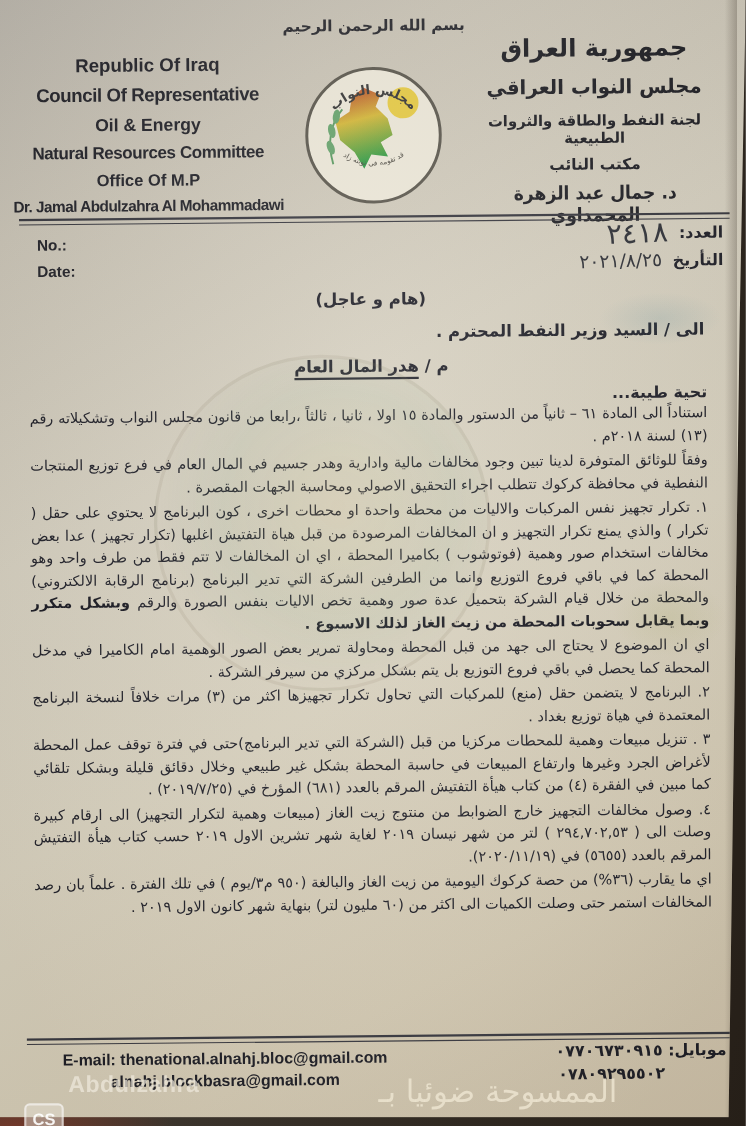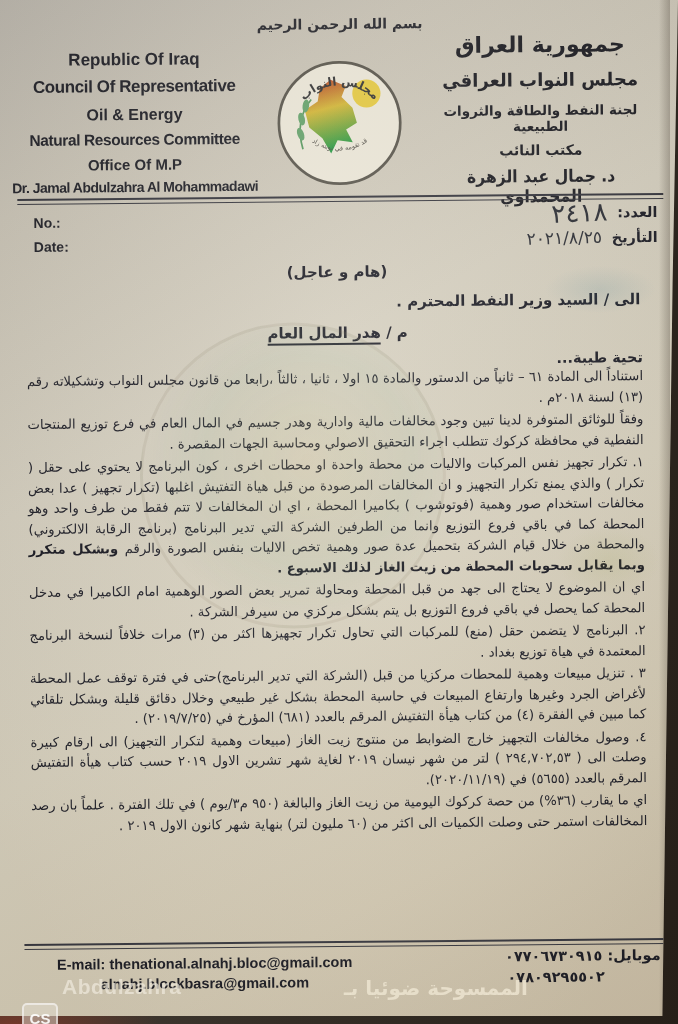--- a/index.html
+++ b/index.html
@@ -80,21 +80,21 @@
     background:radial-gradient(ellipse,rgba(70,130,150,.15),transparent 70%);}
   .smudge2{position:absolute;left:556px;top:528px;width:104px;height:72px;border-radius:50%;
     background:radial-gradient(ellipse,rgba(150,160,70,.13),transparent 70%);}
   .cs-badge{position:absolute;left:22px;top:973px;width:32px;height:27px;border-radius:5px;
     background:rgba(225,220,208,.5);border:2px solid rgba(255,255,255,.55);
     display:flex;align-items:center;justify-content:center;
     font:bold 15px "Liberation Sans",sans-serif;color:rgba(255,255,255,.9);margin-top:30px;}
   .cs-name{position:absolute;left:62px;top:975px;
     font:bold 21px "Liberation Sans",sans-serif;color:rgba(238,233,221,.72);letter-spacing:.5px;}
   .cs-ar{position:absolute;left:344px;top:976px;direction:rtl;
-    font-weight:bold;font-size:20px;color:rgba(236,228,208,.85);}
+    font-weight:normal;font-size:28px;color:rgba(236,228,208,.85);}
 </style>
 </head>
 <body>
 
 <div class="bg-corner"></div>
 
 <div class="paper">
   <div class="tilt">
 
     <div class="hdr-en">

